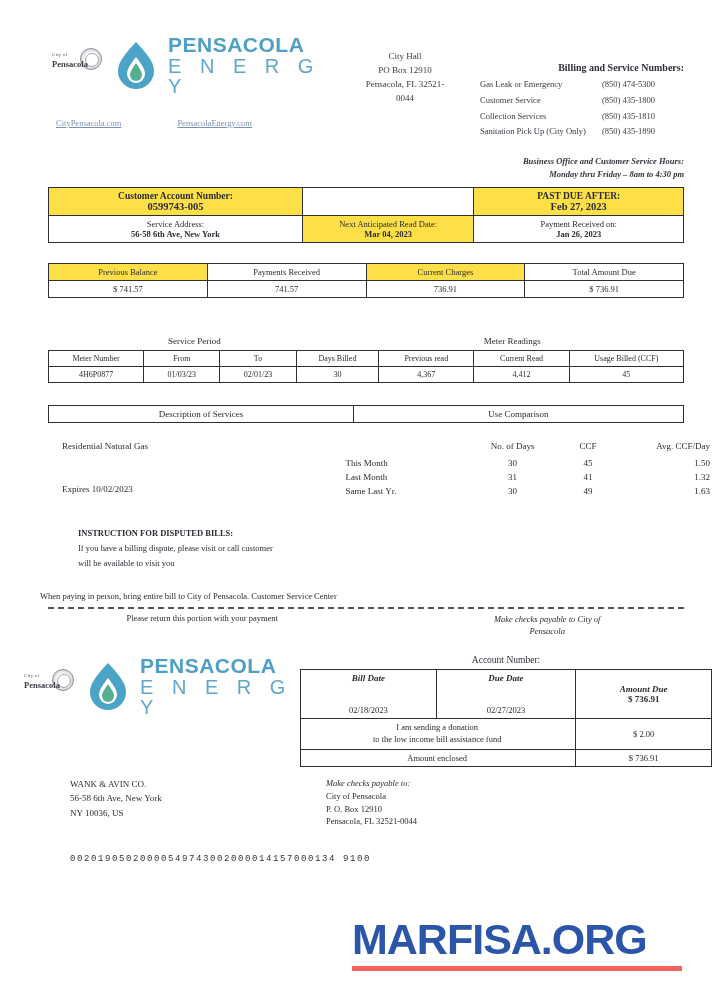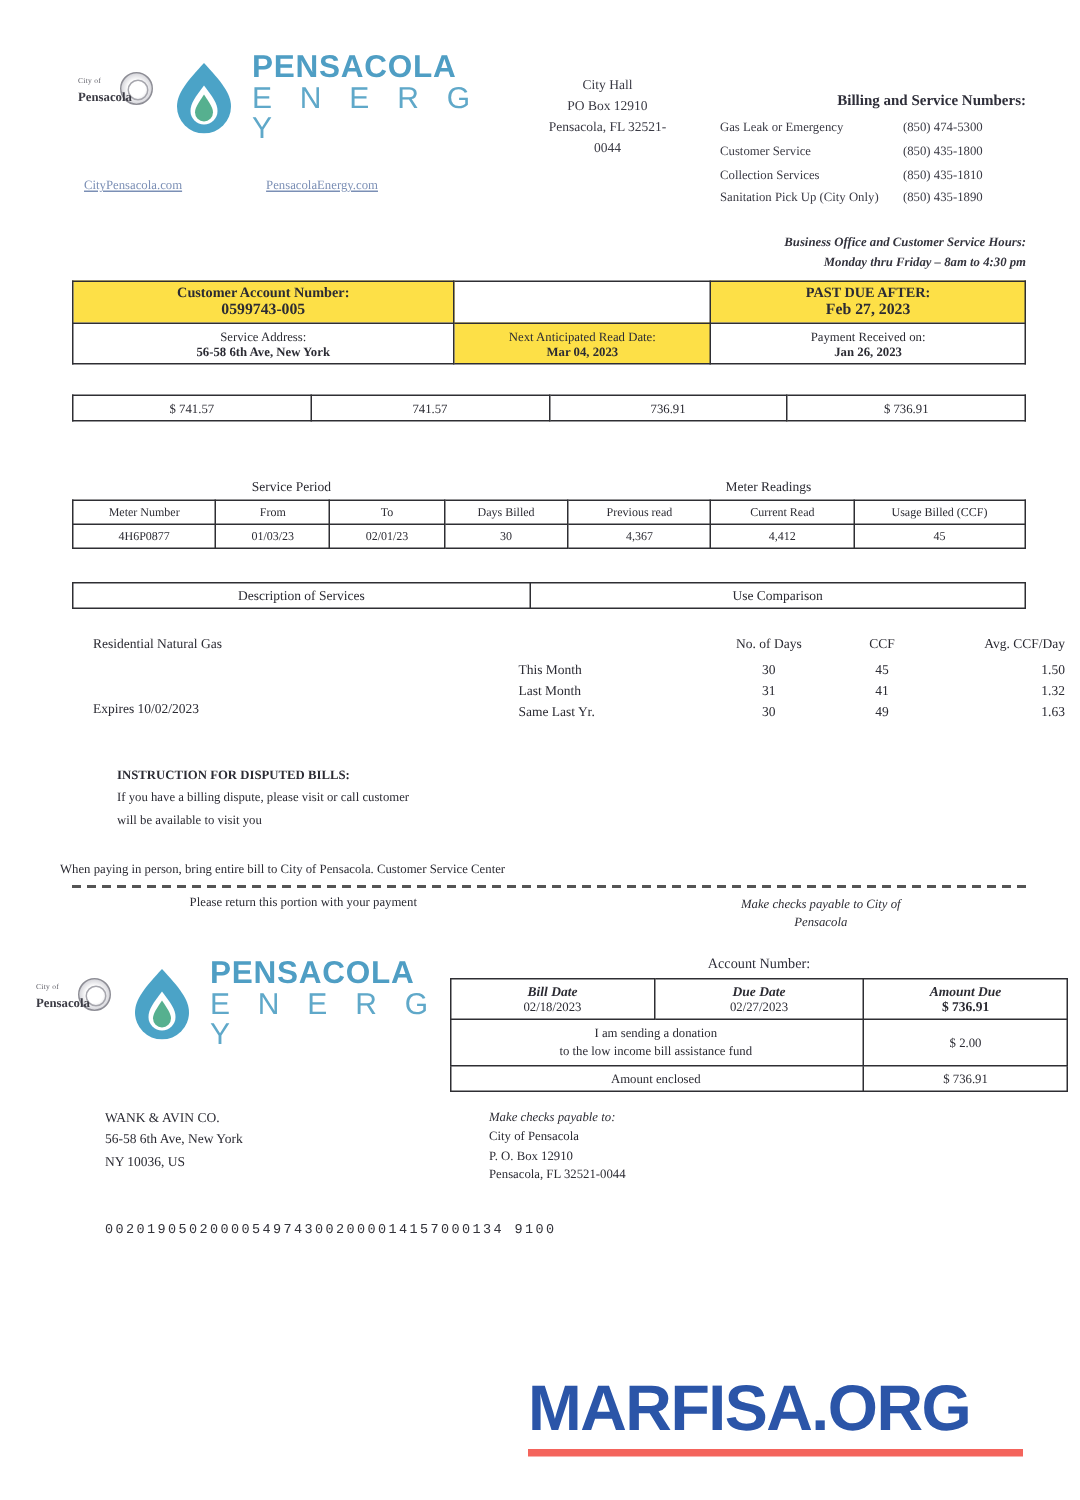--- a/index.html
+++ b/index.html
@@ -100,21 +100,21 @@
   .stub-note .n1 { width:52%; text-align:center; padding-left:30px;}
   .stub-note .n2 { width:48%; text-align:center; font-style:italic; line-height:1.45; }
 
   
   .stub { margin-top:18px; display:flex; }
   .stub-logo { width:300px; flex:0 0 300px; padding-left:24px; }
   .stub-right { flex:1; padding-right:8px; }
   .acct-no { text-align:center; font-size:9.5px; margin-bottom:4px; color:#2f2f3a; }
   .pay-table td { height:17px; }
   .pay-table .ph { font-size:9px; font-style:italic; font-weight:bold; }
-  .pay-table .pv { font-size:8.5px; }
+  .pay-table .pv { font-size:8.5px;margin-top:22px; }
   .pay-table .pamt { font-size:9px; font-weight:bold; }
   .donation { font-size:8.5px; line-height:1.4; text-align:right; padding-right:6px !important; }
   .encl { font-size:8.5px; text-align:right; padding-right:6px !important; }
 
   .stub-body { display:flex; margin-top:10px; }
   .cust { width:300px; flex:0 0 300px; padding-left:70px; font-size:9px; line-height:1.6; }
   .payee { flex:1; font-size:8.5px; line-height:1.5; padding-left:26px; }
   .payee .pi { font-style:italic; }
 
   .micr { margin-top:26px; padding-left:70px; font-size:9px; letter-spacing:1.6px;
@@ -217,20 +217,26 @@
         <td>
           <div class="sub-lbl">Payment Received on:</div>
           <div class="sub-val">Jan 26, 2023</div>
         </td>
       </tr>
     </tbody>
       </table>
 
     <table class="tbl bal-table">
       <tbody>
+          <tr>
+        <td class="shaded s85">Previous Balance</td>
+        <td class="s85">Payments Received</td>
+        <td class="shaded s85">Current Charges</td>
+        <td class="s85">Total Amount Due</td>
+      </tr>
       <tr>
         <td class="s85">$ 741.57</td>
         <td class="s85">741.57</td>
         <td class="s85">736.91</td>
         <td class="s85">$ 736.91</td>
       </tr>
     </tbody>
       </table>
 
     <div class="meter-wrap">

